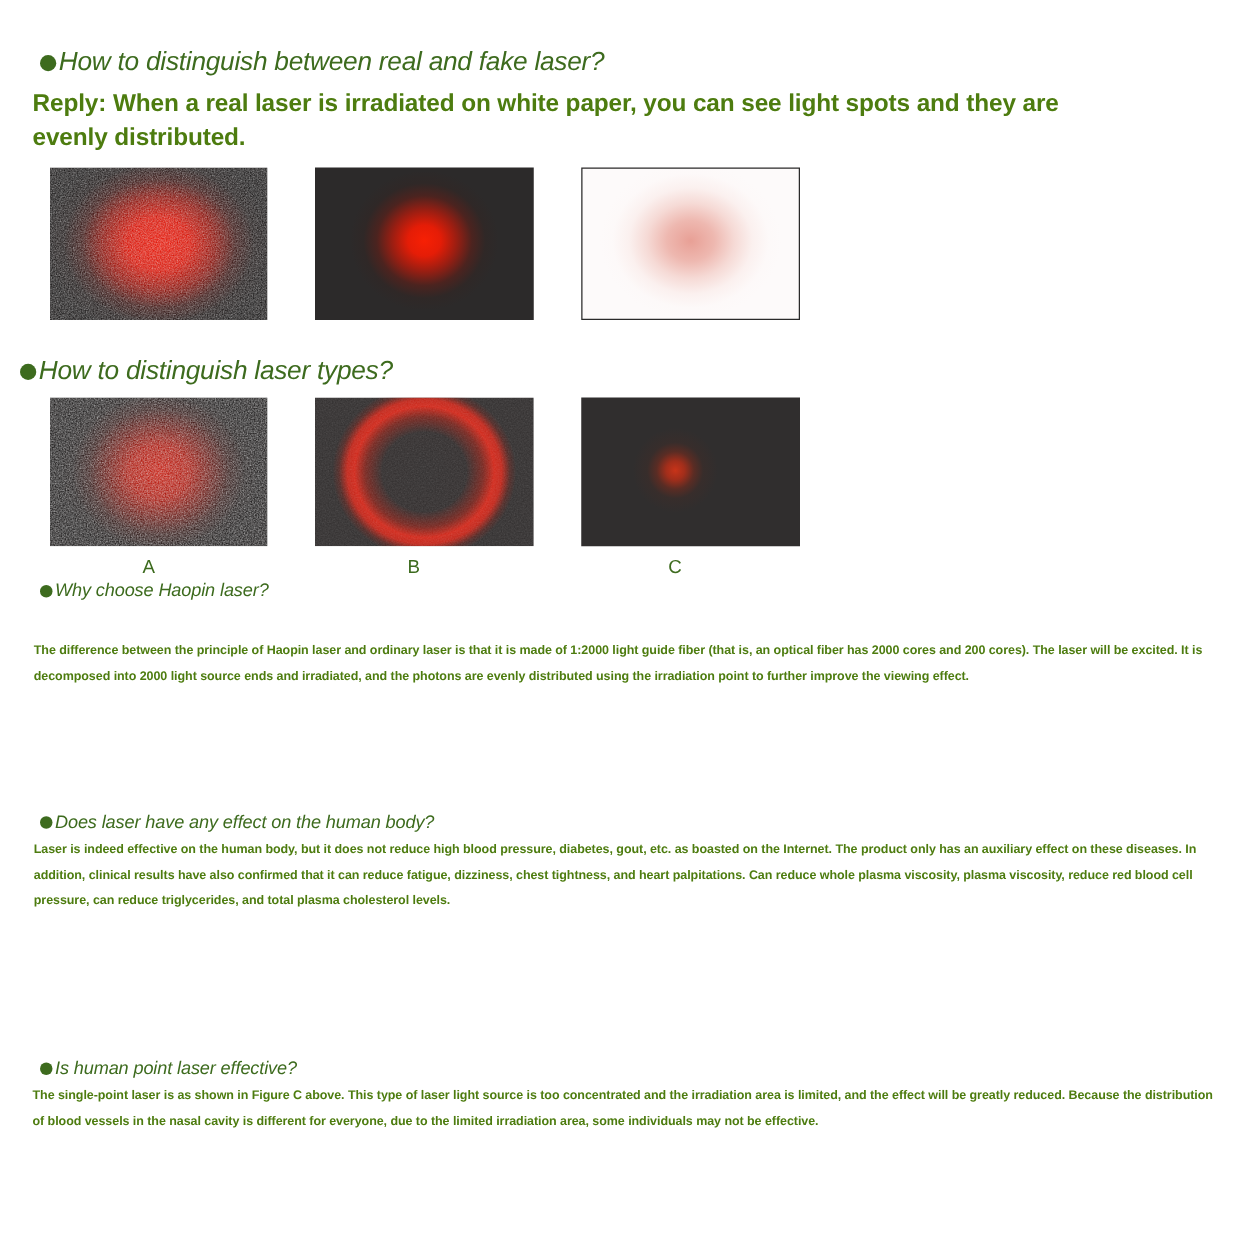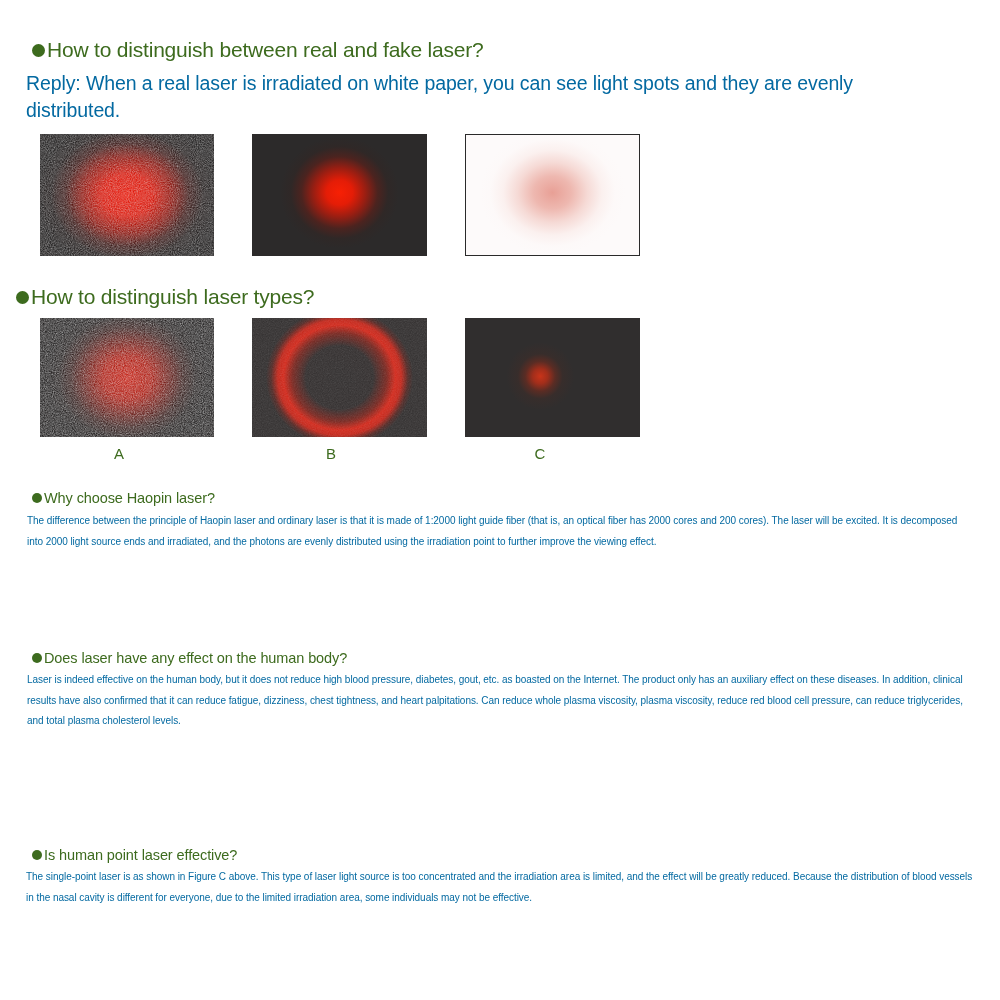--- a/index.html
+++ b/index.html
@@ -24,37 +24,38 @@
   }
 
   
   .qa-heading {
     position: absolute;
     color: #3d6b1e;
     white-space: nowrap;
     display: flex;
     align-items: center;
     font-weight: 400;
+    font-style: italic;
   }
   .qa-heading .dot {
     display: inline-block;
     border-radius: 50%;
     background: #3d6b1e;
     flex: none;
   }
   .qa-heading.big { font-size: 21px; letter-spacing: -0.2px; }
   .qa-heading.big .dot { width: 13px; height: 13px; margin-right: 2px; }
   .qa-heading.small { font-size: 14.5px; letter-spacing: -0.1px; }
   .qa-heading.small .dot { width: 10px; height: 10px; margin-right: 2px; }
 
   
   .qa-body {
     position: absolute;
-    color: #0369a1;
-    font-weight: 400;
+    color: #4d7c0f;
+    font-weight: 700;
   }
   .qa-body.lead {
     font-size: 19.5px;
     line-height: 27px;
     letter-spacing: -0.1px;
   }
   .qa-body.regular {
     font-size: 10px;
     line-height: 20.5px;
     letter-spacing: -0.05px;
@@ -227,21 +228,21 @@
   <div class="fig bg-dark2" style="left:465px; top:318px; width:175px; height:119px;">
     <div class="glow" style="background: radial-gradient(circle 34px at 43% 49%,
                  rgba(208,52,24,0.95) 0%,
                  rgba(190,46,22,0.80) 22%,
                  rgba(140,42,24,0.46) 44%,
                  rgba(86,42,32,0.20) 66%,
                  rgba(48,46,46,0) 100%);"></div>
   </div>
   <div class="fig-caption" style="left:490px; top:445px; width:100px;">C</div>
 
-  <div class="qa-heading small" style="left:32px; top:490px;">
+  <div class="qa-heading small" style="left:32px; top:465px;">
     <span class="dot"></span>
     <span>Why choose Haopin laser?</span>
   </div>
   <div class="qa-body regular" style="left:27px; top:511px; width:948px;">The difference between the principle of Haopin laser and ordinary laser is that it is made of 1:2000 light guide fiber (that is, an optical fiber has 2000 cores and 200 cores). The laser will be excited. It is decomposed into 2000 light source ends and irradiated, and the photons are evenly distributed using the irradiation point to further improve the viewing effect.</div>
 
   <div class="qa-heading small" style="left:32px; top:650px;">
     <span class="dot"></span>
     <span>Does laser have any effect on the human body?</span>
   </div>
   <div class="qa-body regular" style="left:27px; top:670px; width:940px;">Laser is indeed effective on the human body, but it does not reduce high blood pressure, diabetes, gout, etc. as boasted on the Internet. The product only has an auxiliary effect on these diseases. In addition, clinical results have also confirmed that it can reduce fatigue, dizziness, chest tightness, and heart palpitations. Can reduce whole plasma viscosity, plasma viscosity, reduce red blood cell pressure, can reduce triglycerides, and total plasma cholesterol levels.</div>

